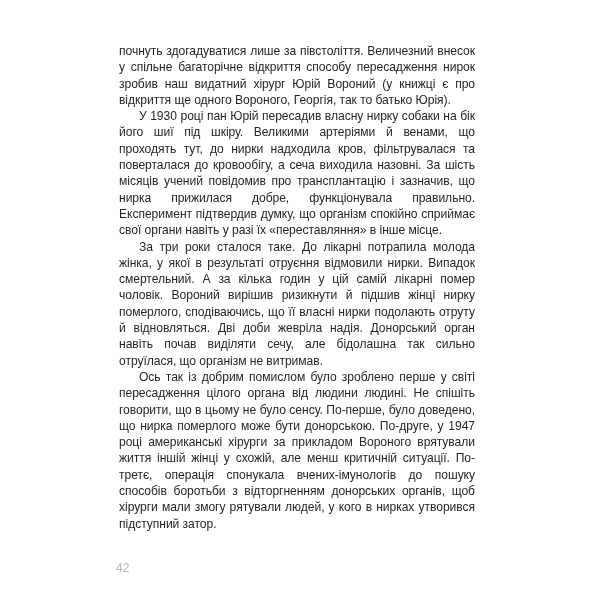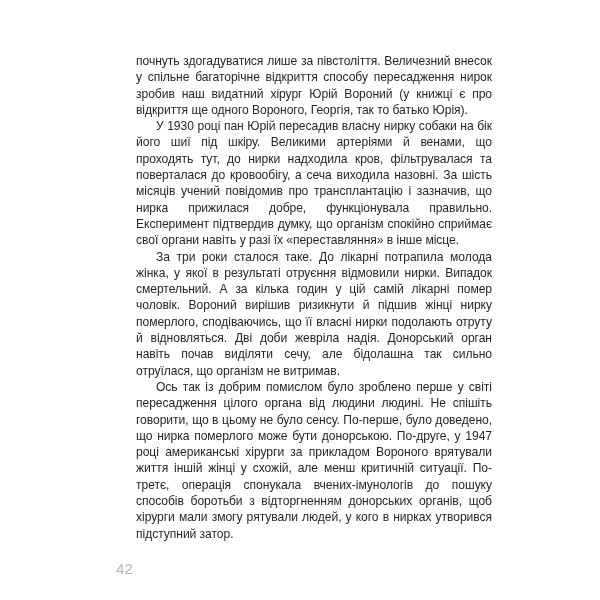--- a/index.html
+++ b/index.html
@@ -12,24 +12,23 @@
     position: relative;
     width: 600px;
     height: 600px;
     background: #ffffff;
     overflow: hidden;
     box-sizing: border-box;
   }
 
   .text-column {
     position: absolute;
-    left: 136px;
+    left: 119px;
     top: 43px;
     width: 356px;
-    margin-top: 10px;
   }
 
   .para {
     margin: 0;
     text-indent: 20px;
     text-align: justify;
     text-justify: inter-word;
     font-family: "Liberation Sans", sans-serif;
     font-size: 12.1px;
     line-height: 16.3px;
@@ -49,21 +48,21 @@
   
   .para:last-child {
     margin-bottom: 0;
   }
 
   .page-number {
     position: absolute;
     left: 116px;
     top: 563px;
     font-family: "Liberation Sans", sans-serif;
-    font-size: 15px;
+    font-size: 12px;
     line-height: 11px;
     color: #b5b5b5;
     letter-spacing: 0.2px;
     font-weight: 400;
   }
 </style>
 </head>
 <body>
 
 <div class="page">

